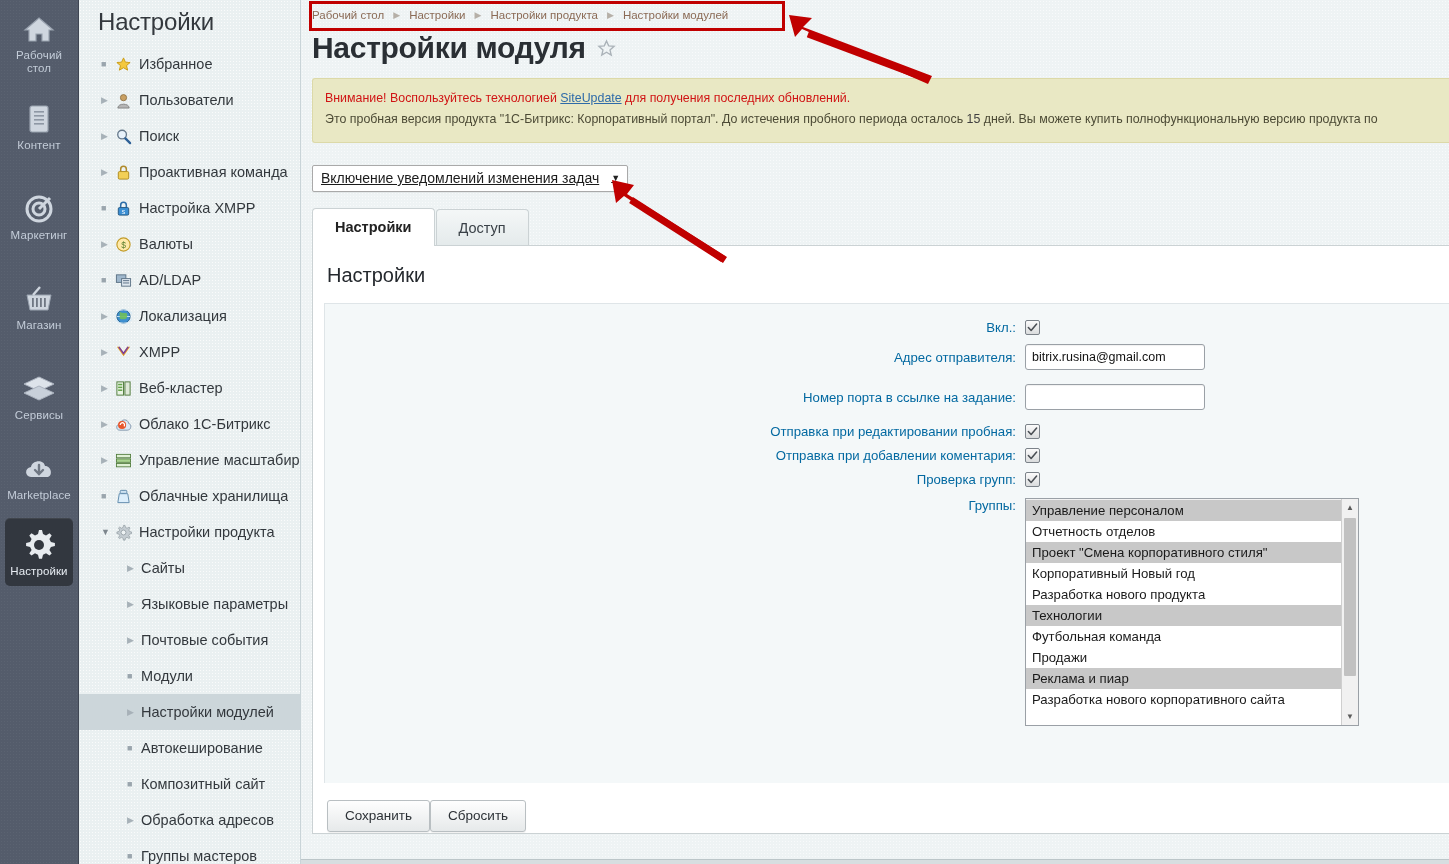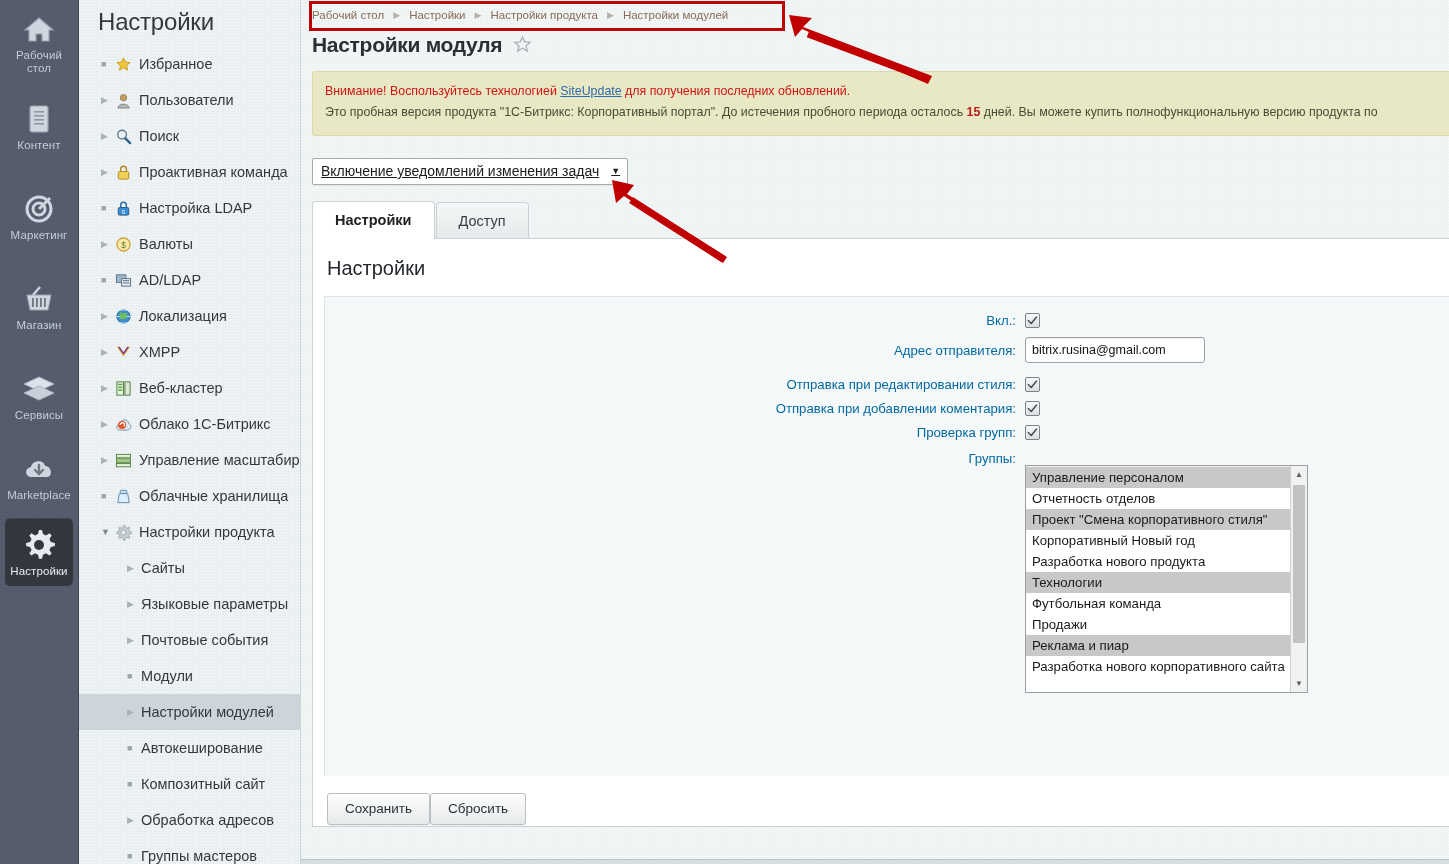--- a/index.html
+++ b/index.html
@@ -111,42 +111,42 @@
     height: 29px;
   }
   .crumb { color: #8b6b56; cursor: pointer; white-space: nowrap; }
   .crumb-sep { color: #b6b0a8; font-size: 9px; padding: 0 9px; }
 
   .page-head {
     display: flex; align-items: center;
     padding: 2px 0 6px 11px;
   }
   .page-title {
-    font-size: 21px; font-weight: bold; color: #2a2f34;
+    font-size: 30px; font-weight: bold; color: #2a2f34;
     letter-spacing: -.3px;
   }
   .star { margin-left: 11px; margin-top: 4px; cursor: pointer; }
 
   .notice {
     margin: 7px 0 0 11px;
     background: #e9e8c4;
     border: 1px solid #dcd9a8;
     border-right: none;
     border-radius: 3px 0 0 3px;
     padding: 9px 10px 10px 12px;
     font-size: 12.4px;
     line-height: 21px;
     color: #4c4a35;
     overflow: hidden;
     white-space: nowrap;
     height: 65px;
   }
   .nred { color: #d01414; }
   .nlink { color: #2f6ba8; text-decoration: underline; cursor: pointer; }
-  .ncount { color: #b91c1c; font-weight: bold; }
+  .ncount { color: #404040; font-weight: normal; }
 
   .sel-wrap { padding: 22px 0 0 11px; }
   .sel-box {
     display: inline-flex; align-items: center; justify-content: space-between;
     min-width: 286px;
     background: #fff;
     border: 1px solid #a9a9a9;
     border-radius: 2px;
     padding: 4px 7px 5px 8px;
     font-size: 14px; color: #1b1b1b;
@@ -224,27 +224,26 @@
     background: #fff;
     font-size: 12.5px;
     padding: 0 6px;
     color: #111;
     font-family: "Liberation Sans", sans-serif;
     box-shadow: inset 0 1px 1px rgba(0,0,0,0.06);
   }
 
   .lb-wrap { display: flex; align-items: flex-start; margin-top: 11px; }
   .lbox {
-    width: 283px; height: 228px;
+    width: 334px; height: 228px;
     border: 1px solid #9aa0a6;
     background: #fff;
     overflow: hidden;
     display: flex;
     box-shadow: inset 0 1px 1px rgba(0,0,0,0.06);
-    margin-top: 14px;
   }
   .lb-items { flex: 1; overflow: hidden; padding-top: 1px; }
   .lopt {
     font-size: 13.2px;
     padding: 2.5px 4px 2.5px 6px;
     color: #1a1a1a;
     white-space: nowrap;
     cursor: pointer;
     line-height: 16px;
   }
@@ -424,21 +423,21 @@
         </div>
         <div class="tree-item">
           <span class="bullet">■</span>
           <span class="t-ico">
             <svg width="17" height="17" viewBox="0 0 18 18">
               <path d="M6 8 V5.5 a3 3 0 0 1 6 0 V8" fill="none" stroke="#2b6ca8" stroke-width="1.6"></path>
               <rect x="3.5" y="8" width="11" height="8" rx="1.3" fill="#3b8fd4" stroke="#23557f" stroke-width="1"></rect>
               <text x="9" y="14.5" font-size="6" fill="#fff" text-anchor="middle" font-family="sans-serif">S</text>
             </svg>
           </span>
-          <span class="t-label">Настройка LDAP</span>
+          <span class="t-label">Настройка XMPP</span>
         </div>
         <div class="tree-item">
           <span class="tri">▶</span>
           <span class="t-ico">
             <svg width="17" height="17" viewBox="0 0 18 18">
               <circle cx="9" cy="9" r="7" fill="#ffe9a8" stroke="#c29b28" stroke-width="1.2"></circle>
               <text x="9" y="12.6" font-size="9" fill="#5c7f2e" text-anchor="middle" font-family="sans-serif">$</text>
             </svg>
           </span>
           <span class="t-label">Валюты</span>
@@ -626,22 +625,28 @@
                   </svg>
                 </span>
               </div>
             </div>
             <div class="frow" style="margin-bottom: 14px;">
               <div class="flab">Адрес отправителя:</div>
               <div class="fctl">
                 <input type="text" class="tin" value="bitrix.rusina@gmail.com" style="">
               </div>
             </div>
+            <div class="frow" style="margin-bottom: 14px;">
+              <div class="flab">Номер порта в ссылке на задание:</div>
+              <div class="fctl">
+                <input type="text" class="tin" style="">
+              </div>
+            </div>
             <div class="frow">
-              <div class="flab">Отправка при редактировании стиля:</div>
+              <div class="flab">Отправка при редактировании пробная:</div>
               <div class="fctl">
                 <span class="cbx">
                   <svg width="11" height="11" viewBox="0 0 12 12">
                     <path d="M1.5 6 L4.5 9.2 L10.5 2.2" fill="none" stroke="#4a4f54" stroke-width="1.7" stroke-linecap="round" stroke-linejoin="round"></path>
                   </svg>
                 </span>
               </div>
             </div>
             <div class="frow">
               <div class="flab">Отправка при добавлении коментария:</div>

